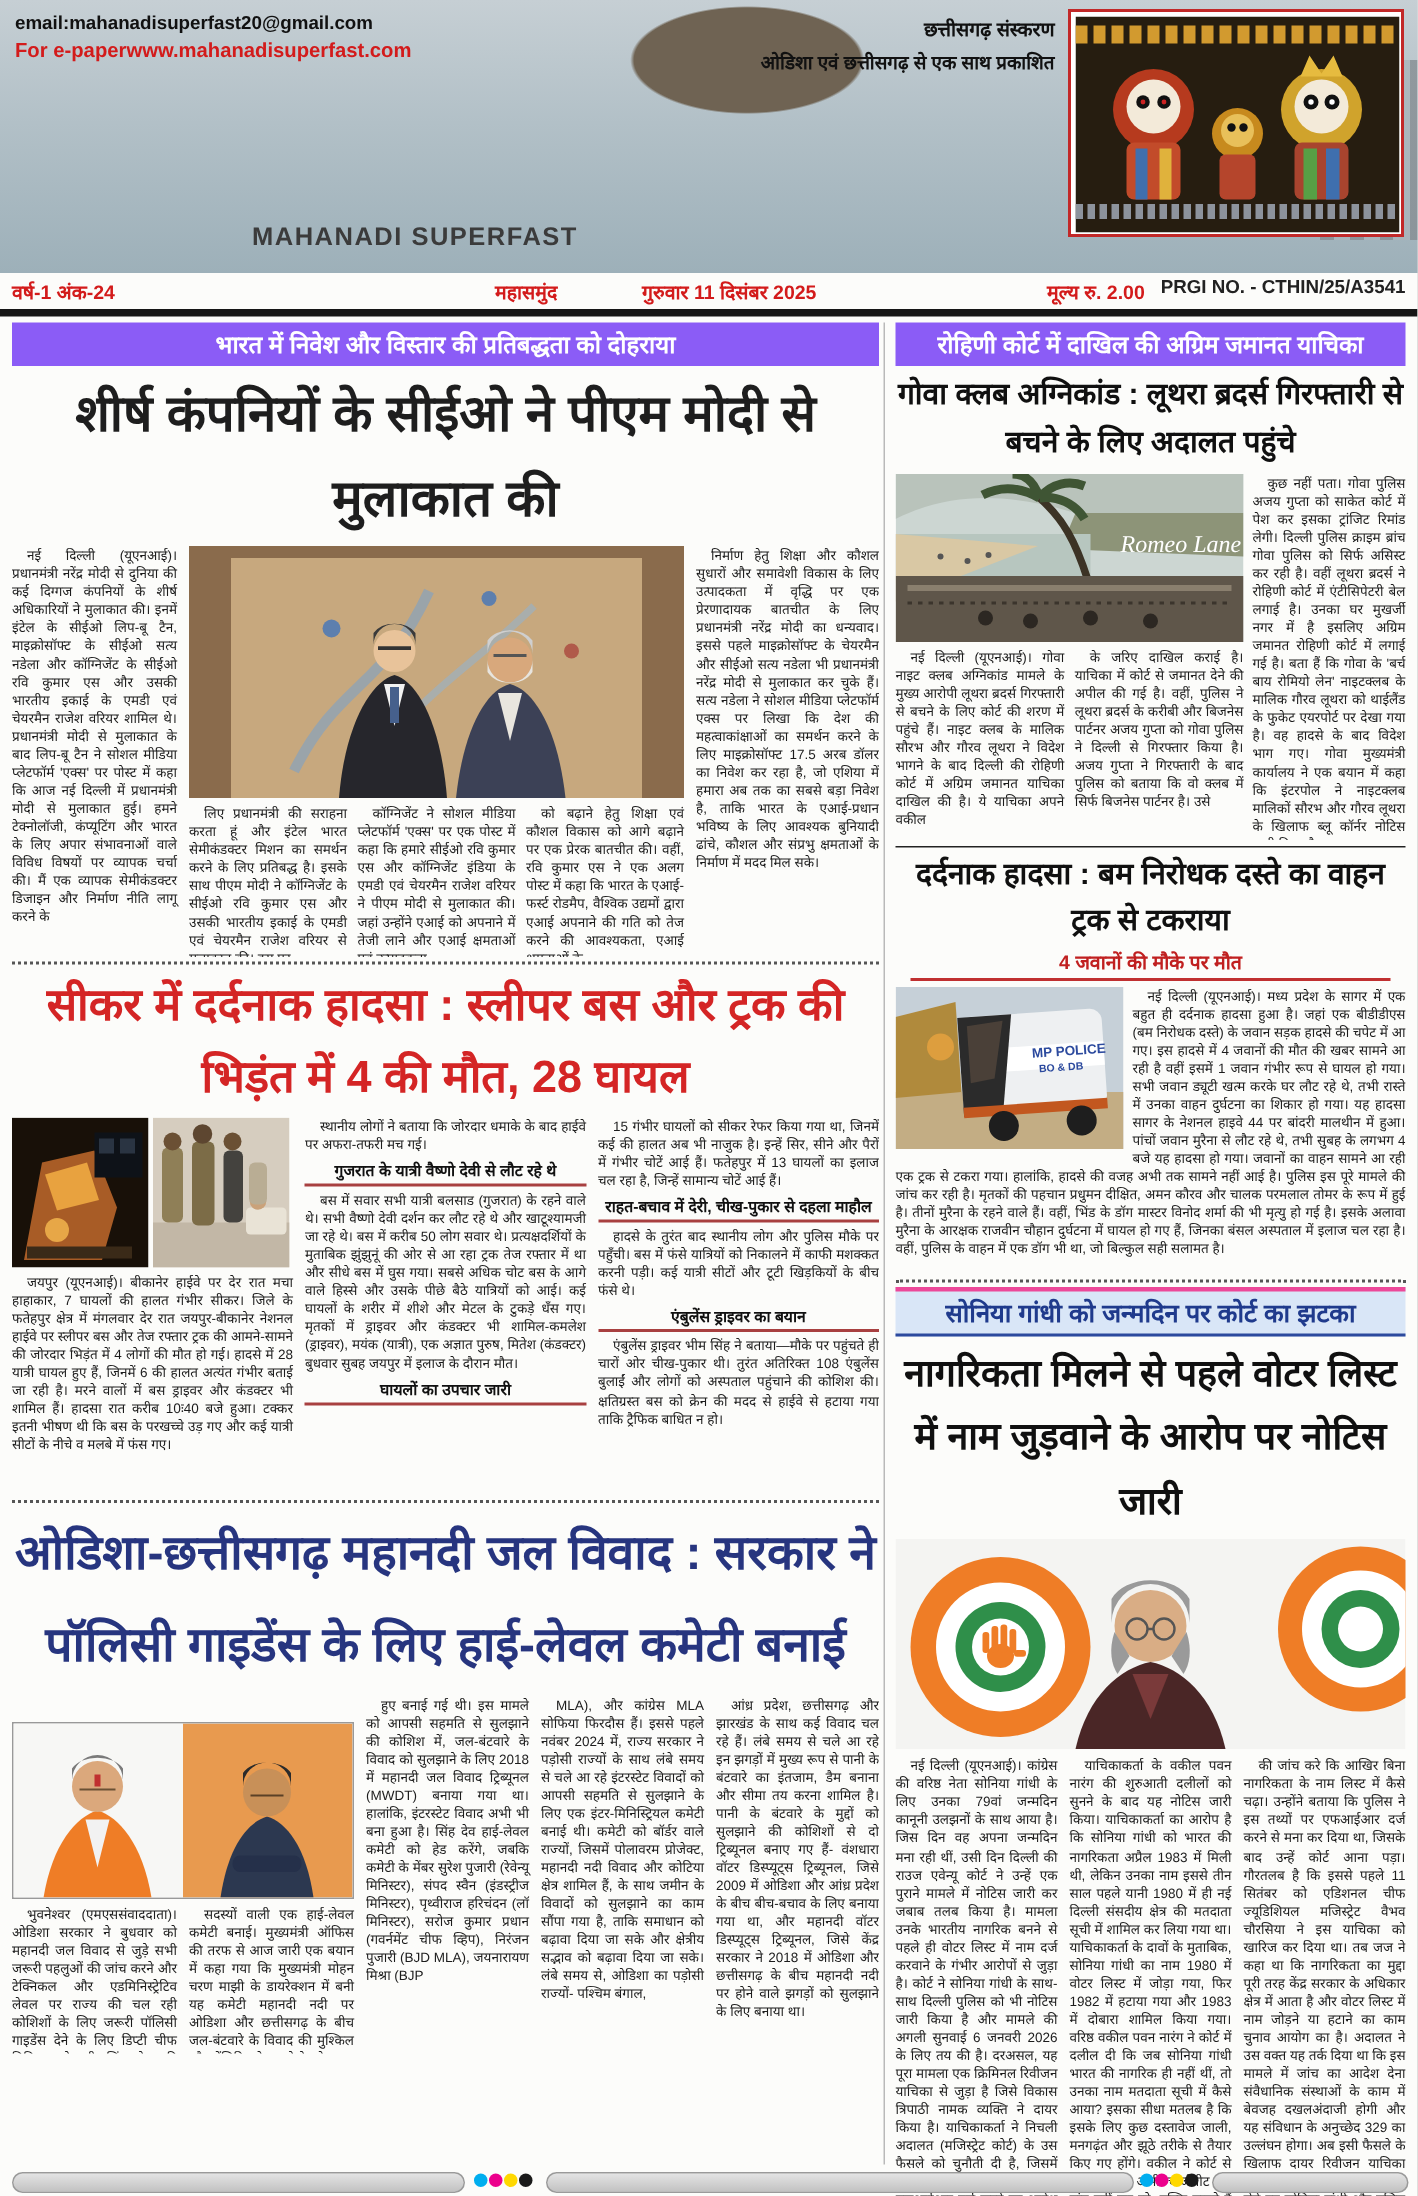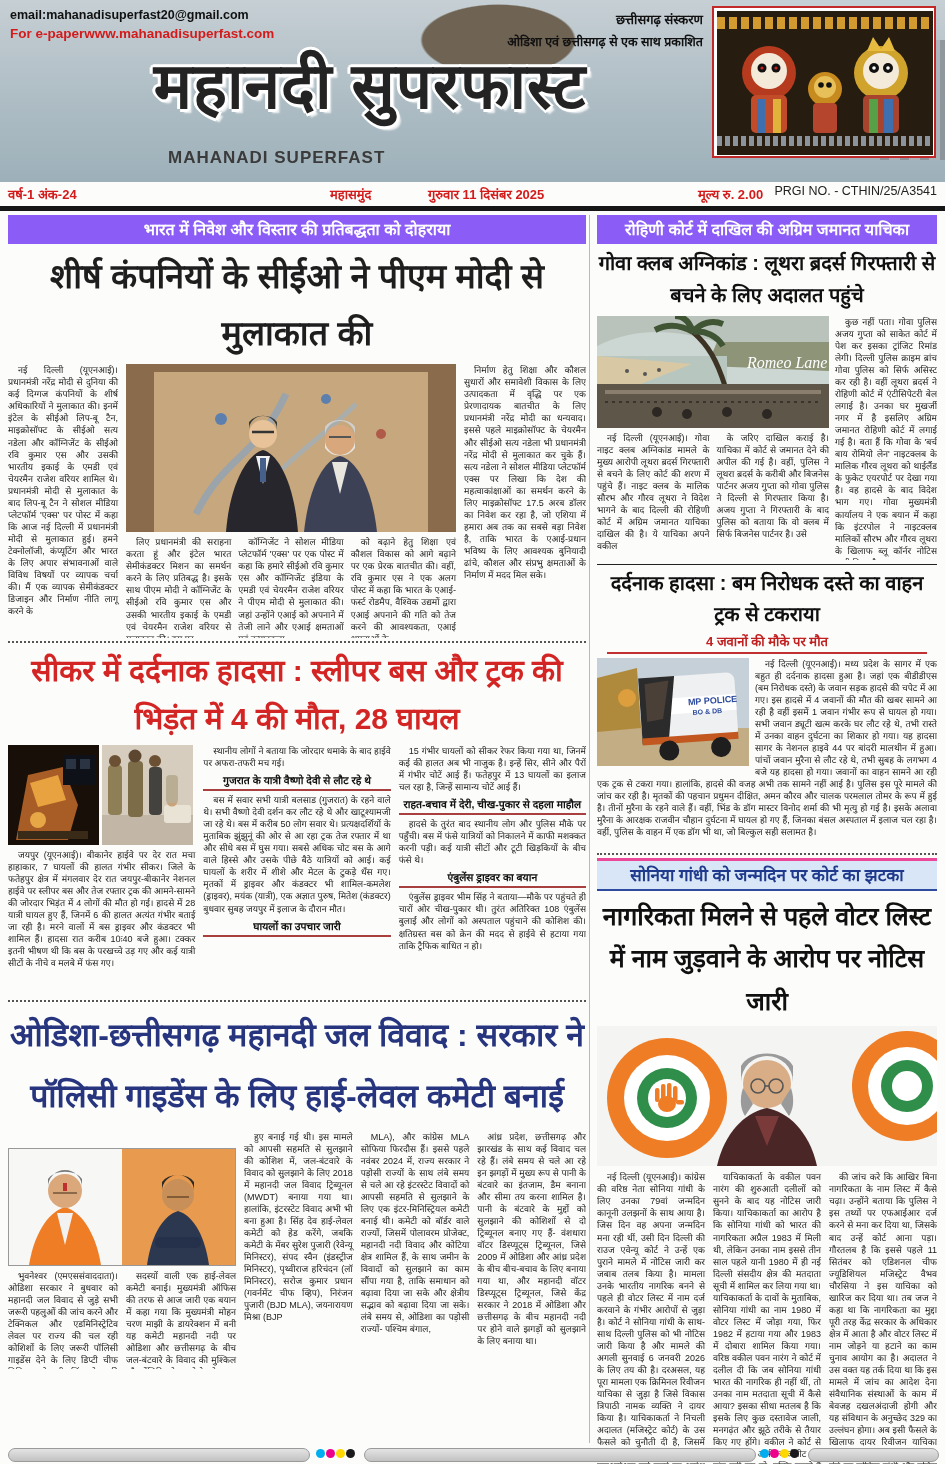--- a/index.html
+++ b/index.html
@@ -19,21 +19,21 @@
     font-size:64px;font-weight:800;color:#232323;letter-spacing:1px;
     text-shadow:-3px 0 0 #fff,3px 0 0 #fff,0 -3px 0 #fff,0 3px 0 #fff,-2px -2px 0 #fff,2px 2px 0 #fff,4px 4px 2px rgba(255,255,255,.85);}
   .mh-sub{position:absolute;left:168px;top:148px;font-size:17px;font-weight:bold;color:#3b3b3b;letter-spacing:1px;}
   .deity-box{position:absolute;left:712px;top:6px;width:224px;height:152px;border:2px solid #c22828;background:#fff;padding:3px;box-sizing:border-box;}
   .bridge-strip{position:absolute;left:880px;top:40px;width:65px;height:120px;
     background:repeating-linear-gradient(90deg,#868d92 0 9px,#aab4ba 9px 20px);opacity:.8;}
 
   
   .dateline{position:absolute;left:0;top:182px;width:945px;height:24px;background:#fcfcfa;}
   .dl{position:absolute;top:3px;font-size:13px;font-weight:bold;color:#d31b1b;}
-  .dl-prgi{position:absolute;top:2px;right:8px;font-size:12.5px;font-weight:normal;color:#222;}
+  .dl-prgi{position:absolute;top:2px;right:8px;font-size:12.5px;font-weight:bold;color:#222;}
   .rule-black{position:absolute;left:0;top:206px;width:945px;height:5px;background:#161616;}
 
   
   .kicker{background:#8b5cf6;color:#fff;font-weight:bold;text-align:center;font-size:16px;padding:3px 0 4px;}
   .body-txt{font-size:9px;line-height:1.34;text-align:justify;color:#1c1c1c;text-indent:10px;}
   .subhead{font-weight:bold;font-size:10.5px;text-align:center;color:#111;border-bottom:2px solid #a84040;padding-bottom:2px;margin:4px 0 3px;}
   .dotted{border-top:2px dotted #555;margin:3px 0;}
   .colrow{display:flex;gap:8px;}
   .col{flex:1;min-width:0;}
   .vdiv{position:absolute;left:589px;top:215px;width:1px;height:1228px;background:#b9b9b9;}
@@ -83,21 +83,20 @@
 <body>
 
 <div class="page">
 
   <div class="masthead">
     <div class="bridge-strip"></div>
     <div class="mh-email">email:mahanadisuperfast20@gmail.com</div>
     <div class="mh-epaper">For e-paperwww.mahanadisuperfast.com</div>
     <div class="mh-edition">छत्तीसगढ़ संस्करण</div>
     <div class="mh-copub">ओडिशा एवं छत्तीसगढ़ से एक साथ प्रकाशित</div>
-    <div class="mh-title">महानदी सुपरफास्ट</div>
     <div class="mh-sub">MAHANADI SUPERFAST</div>
     <div class="deity-box">
       <svg width="216" height="144" viewBox="0 0 216 144">
         <rect width="216" height="144" fill="#261d10"></rect>
         <line x1="0" y1="12" x2="216" y2="12" stroke="#d29a2f" stroke-width="12" stroke-dasharray="8 4"></line>
         <line x1="0" y1="130" x2="216" y2="130" stroke="#8d939c" stroke-width="10" stroke-dasharray="5 3"></line>
         <circle cx="52" cy="62" r="27" fill="#b63a1e"></circle>
         <circle cx="52" cy="60" r="18" fill="#f3ead9"></circle>
         <circle cx="45" cy="57" r="4.5" fill="#111"></circle>
           <circle cx="59" cy="57" r="4.5" fill="#111"></circle>

